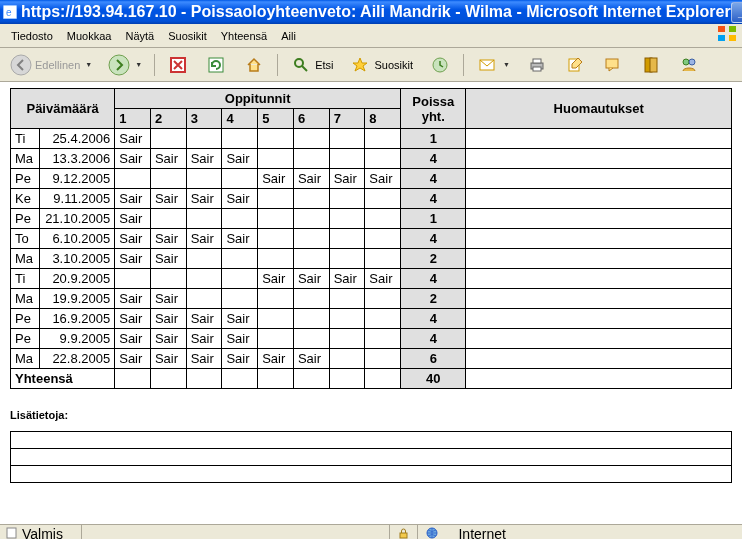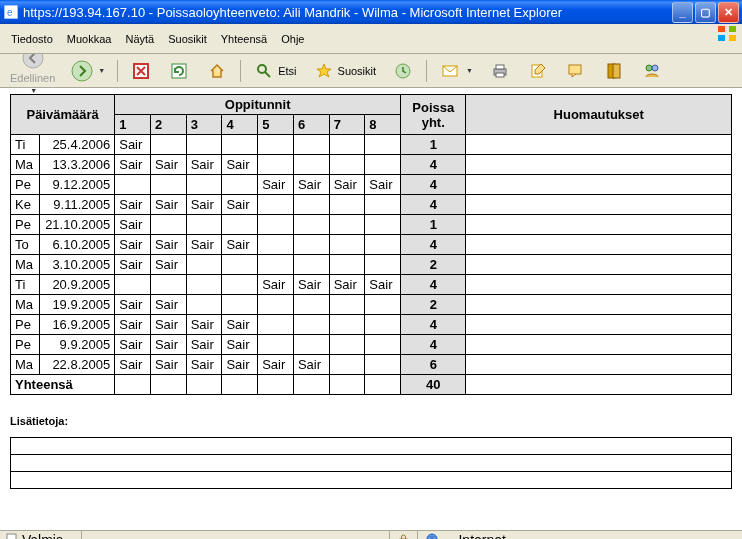--- a/index.html
+++ b/index.html
@@ -1,34 +1,34 @@
 <!DOCTYPE html>
 <html><head>
   <meta charset="utf-8">
   <style>
     * { box-sizing: border-box; margin: 0; padding: 0; font-family: Tahoma, Arial, sans-serif; }
     body { background: #fff; width: 742px; height: 539px; overflow: hidden; font-size: 11px; }
     
     .titlebar { background: linear-gradient(to bottom, #0058e6 0%, #3d8bff 8%, #0055e5 40%, #0050d8 88%, #003eb0 100%); height: 24px; display: flex; align-items: center; padding: 0 3px; }
     .titlebar-icon { width: 16px; height: 16px; margin-right: 4px; display: inline-flex; align-items: center; justify-content: center; }
-    .titlebar-text { color: #fff; font-weight: normal; font-size: 13px; flex: 1; white-space: nowrap; }
+    .titlebar-text { color: #fff; font-weight: bold; font-size: 16px; flex: 1; white-space: nowrap; }
     .window-buttons { display: flex; gap: 2px; }
     .window-btn { width: 21px; height: 21px; border-radius: 3px; display: flex; align-items: center; justify-content: center; color: #fff; font-weight: bold; font-size: 11px; border: 1px solid rgba(255,255,255,0.5); }
     .btn-min, .btn-max { background: linear-gradient(to bottom, #7ba7e8, #2b5fc7); }
     .btn-close { background: linear-gradient(to bottom, #f08070, #d83020); }
     
-    .menubar { background: #ece9d8; height: 30px; display: flex; align-items: center; padding: 0 4px; font-size: 11px; border-bottom: 1px solid #aca899; position: relative; }
+    .menubar { background: #ece9d8; height: 24px; display: flex; align-items: center; padding: 0 4px; font-size: 11px; border-bottom: 1px solid #aca899; position: relative; }
     .menu-item { padding: 2px 7px; cursor: default; }
     .win-logo { position: absolute; right: 4px; top: 2px; width: 20px; height: 16px; display: grid; grid-template-columns: 1fr 1fr; grid-template-rows: 1fr 1fr; gap:1px; }
     .win-logo span { display:block; width:7px; height:6px; }
     .wl1{background:#f65314}.wl2{background:#7cbb00}.wl3{background:#00a1f1}.wl4{background:#ffbb00}
     
     .toolbar { background: #ece9d8; height: 34px; display: flex; align-items: center; gap: 4px; padding: 0 4px; border-bottom: 1px solid #aca899; }
     .tool-btn { display: flex; align-items: center; gap: 3px; padding: 3px 5px; border: 1px solid transparent; border-radius: 3px; cursor: default; font-size: 11px; }
-    .tool-btn.disabled { color: #999; flex-direction: column; }
+    .tool-btn.disabled { color: #999; }
     .tool-sep { width: 1px; height: 22px; background: #aca899; margin: 0 2px; }
     .tool-icon { width: 22px; height: 22px; display:flex; align-items:center; justify-content:center; }
     .dropdown-arrow { font-size: 7px; margin-left: 2px; color: #333; }
     
     .content { background: #fff; padding: 6px 10px; height: 442px; overflow: auto; }
     
     table.abs { border-collapse: collapse; width: 100%; font-size: 13px; }
     table.abs th, table.abs td { border: 1px solid #000; padding: 2px 4px; text-align: left; height: 18px; }
     table.abs th { background: #e0e0e0; font-weight: bold; text-align: center; }
     table.abs .day { width: 28px; }
@@ -67,21 +67,21 @@
     <div class="window-btn btn-close">✕</div>
   </div>
 </div>
 
 <div class="menubar">
   <span class="menu-item">Tiedosto</span>
   <span class="menu-item">Muokkaa</span>
   <span class="menu-item">Näytä</span>
   <span class="menu-item">Suosikit</span>
   <span class="menu-item">Yhteensä</span>
-  <span class="menu-item">Ohje</span>
+  <span class="menu-item">Aili</span>
   <span class="win-logo">
       <span class="wl1"></span>
       <span class="wl2"></span>
       <span class="wl3"></span>
       <span class="wl4"></span>
     </span>
 </div>
 
 <div class="toolbar">
   <div class="tool-btn disabled">

